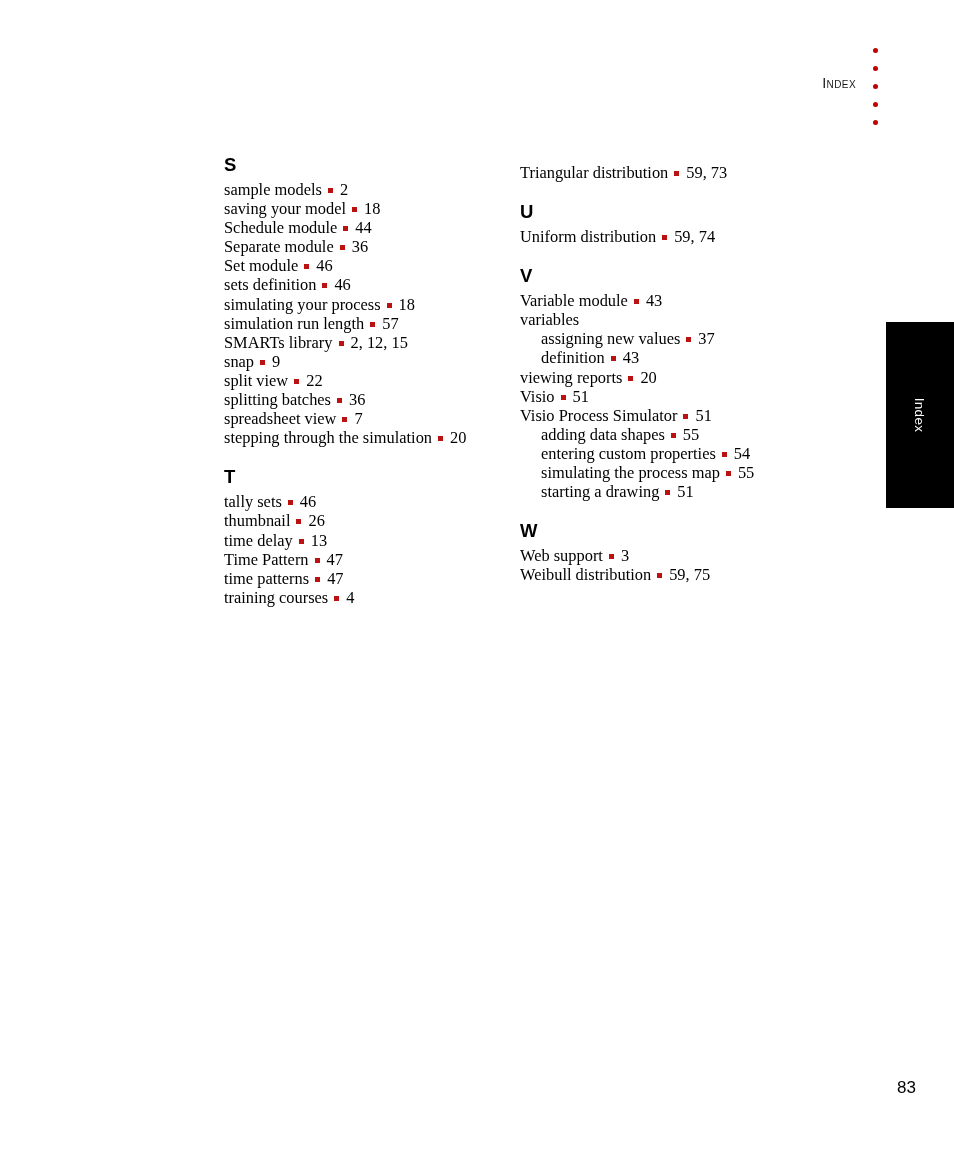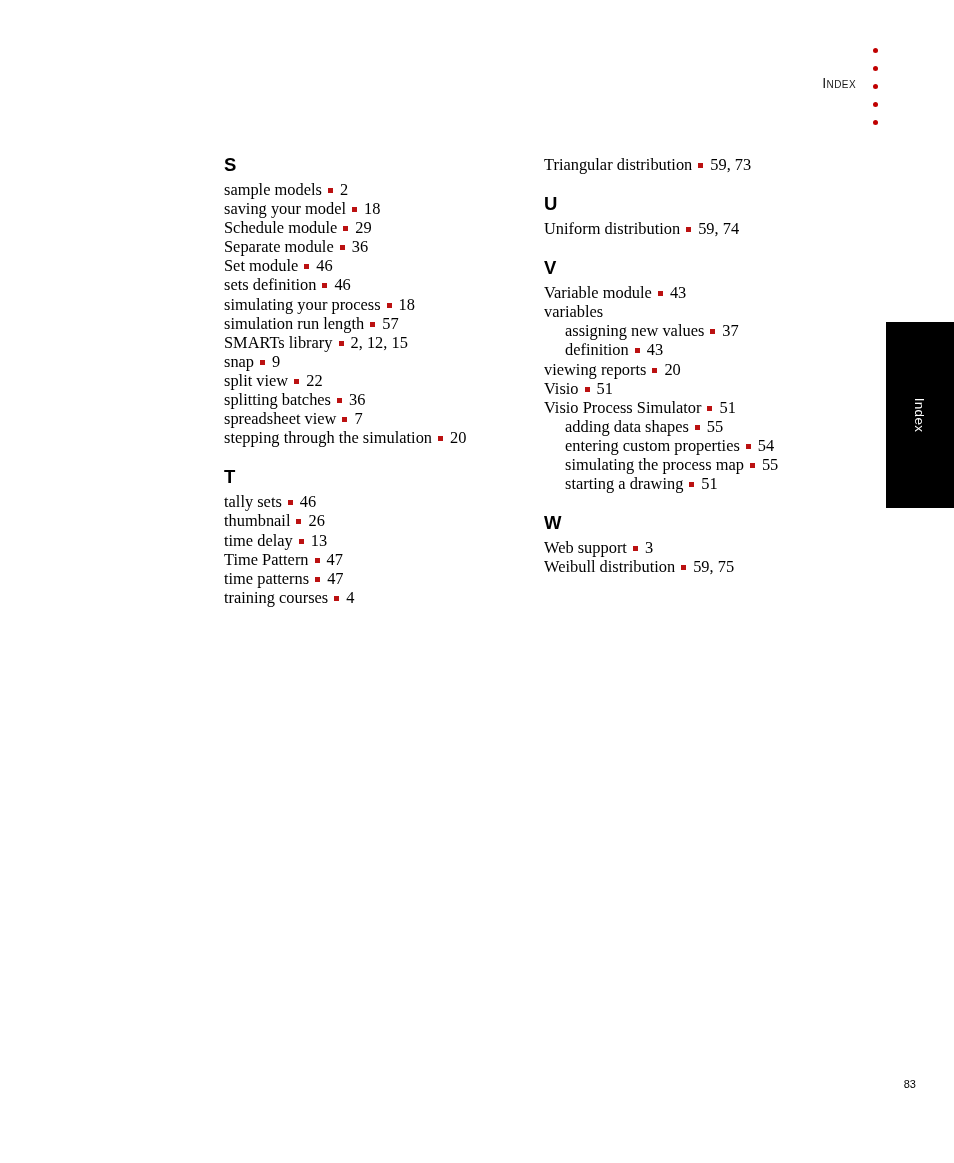--- a/index.html
+++ b/index.html
@@ -83,21 +83,21 @@
     position: absolute;
     top: 155px;
     left: 0;
     width: 954px;
   }
   .column {
     position: absolute;
     top: 0;
   }
   .column.left  { left: 224px; width: 300px; }
-  .column.right { left: 544px; width: 320px; }
+  .column.right { left: 520px; width: 320px; margin-top: 8px; }
 
   .section-letter {
     font-family: "Liberation Sans", sans-serif;
     font-weight: bold;
     font-size: 18.5px;
     line-height: 20px;
     margin-top: 20px;
     margin-bottom: 5px;
     color: #000000;
   }
@@ -123,21 +123,21 @@
   .entry .pages { }
 
   
   .folio {
     position: absolute;
     left: 0;
     top: 1078px;
     width: 916px;
     text-align: right;
     font-family: "Liberation Sans", sans-serif;
-    font-size: 11px;
+    font-size: 17px;
     color: #000000;
   }
 </style>
 </head>
 <body>
 
 <div class="page-header">
   <div class="header-label">Index</div>
   <div class="header-dots">
       <span class="dot" style="background: rgb(192, 0, 0);"></span>
@@ -150,21 +150,21 @@
 
 <div class="side-tab">
   <div class="side-tab-label">Index</div>
 </div>
 
 <div class="index-body">
   <div class="column left">
       <div class="section-letter first">S</div>
       <div class="entry"><span>sample models</span><span class="sep" style="background: rgb(187, 17, 17);"></span><span class="pages">2</span></div>
       <div class="entry"><span>saving your model</span><span class="sep" style="background: rgb(187, 17, 17);"></span><span class="pages">18</span></div>
-      <div class="entry"><span>Schedule module</span><span class="sep" style="background: rgb(187, 17, 17);"></span><span class="pages">29</span></div>
+      <div class="entry"><span>Schedule module</span><span class="sep" style="background: rgb(187, 17, 17);"></span><span class="pages">44</span></div>
       <div class="entry"><span>Separate module</span><span class="sep" style="background: rgb(187, 17, 17);"></span><span class="pages">36</span></div>
       <div class="entry"><span>Set module</span><span class="sep" style="background: rgb(187, 17, 17);"></span><span class="pages">46</span></div>
       <div class="entry"><span>sets definition</span><span class="sep" style="background: rgb(187, 17, 17);"></span><span class="pages">46</span></div>
       <div class="entry"><span>simulating your process</span><span class="sep" style="background: rgb(187, 17, 17);"></span><span class="pages">18</span></div>
       <div class="entry"><span>simulation run length</span><span class="sep" style="background: rgb(187, 17, 17);"></span><span class="pages">57</span></div>
       <div class="entry"><span>SMARTs library</span><span class="sep" style="background: rgb(187, 17, 17);"></span><span class="pages">2, 12, 15</span></div>
       <div class="entry"><span>snap</span><span class="sep" style="background: rgb(187, 17, 17);"></span><span class="pages">9</span></div>
       <div class="entry"><span>split view</span><span class="sep" style="background: rgb(187, 17, 17);"></span><span class="pages">22</span></div>
       <div class="entry"><span>splitting batches</span><span class="sep" style="background: rgb(187, 17, 17);"></span><span class="pages">36</span></div>
       <div class="entry"><span>spreadsheet view</span><span class="sep" style="background: rgb(187, 17, 17);"></span><span class="pages">7</span></div>

